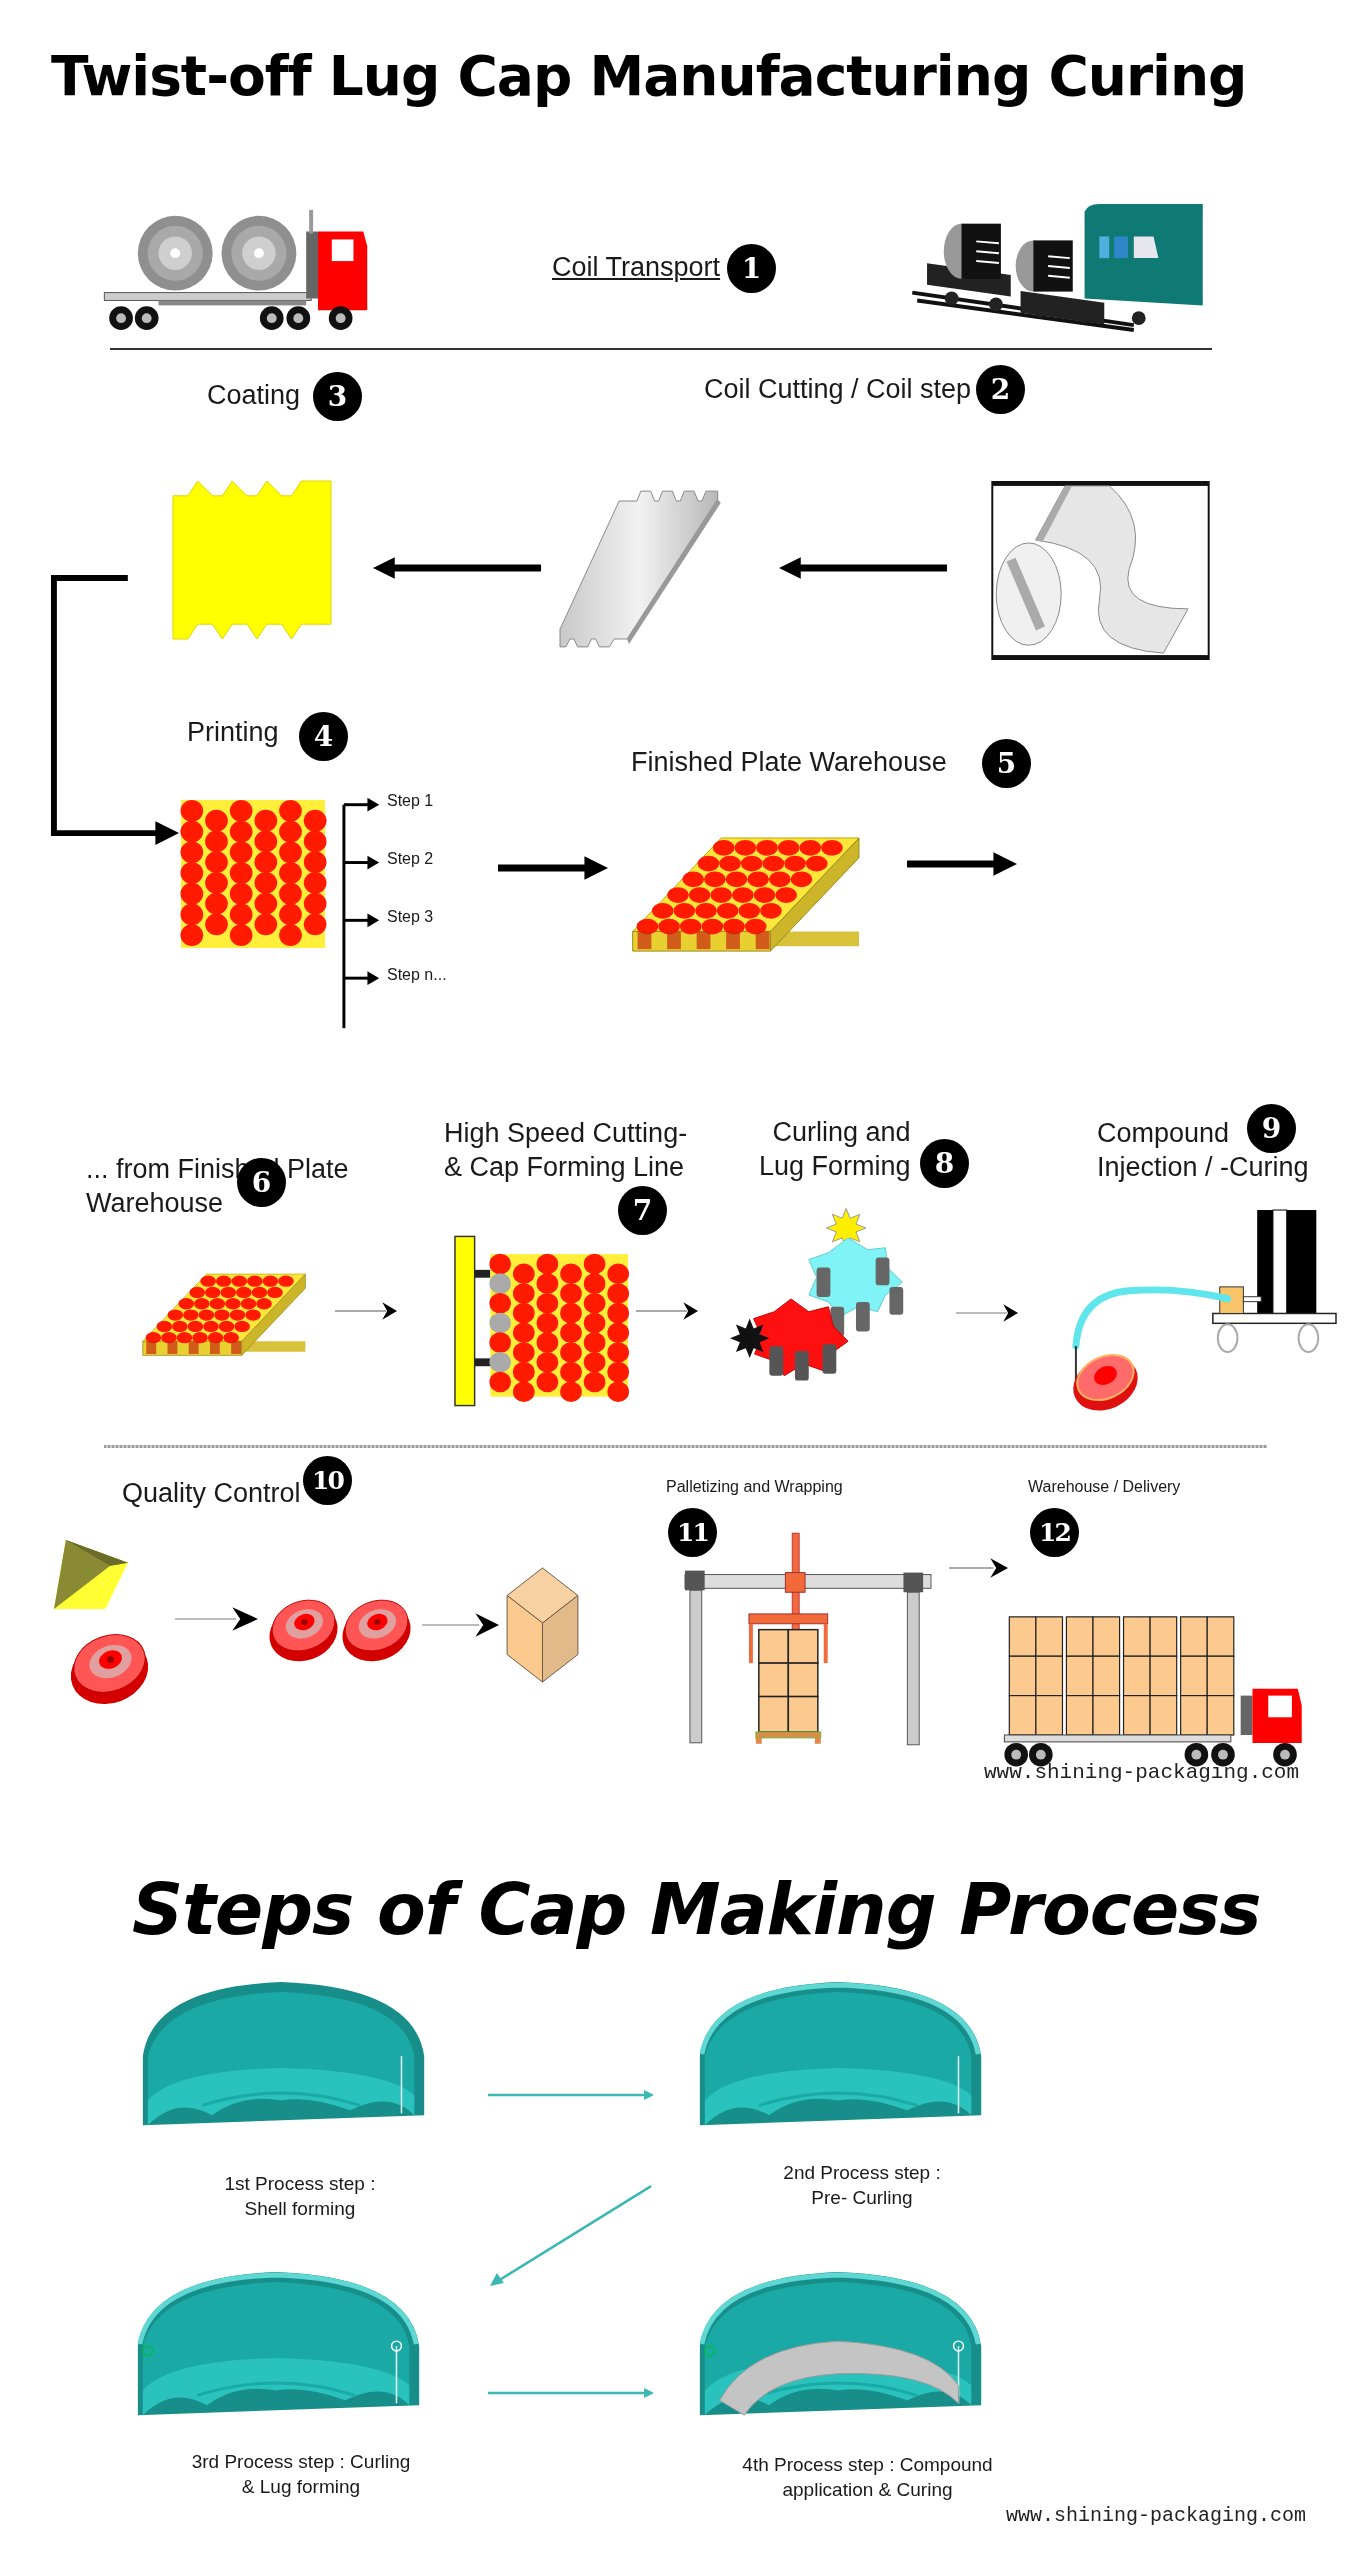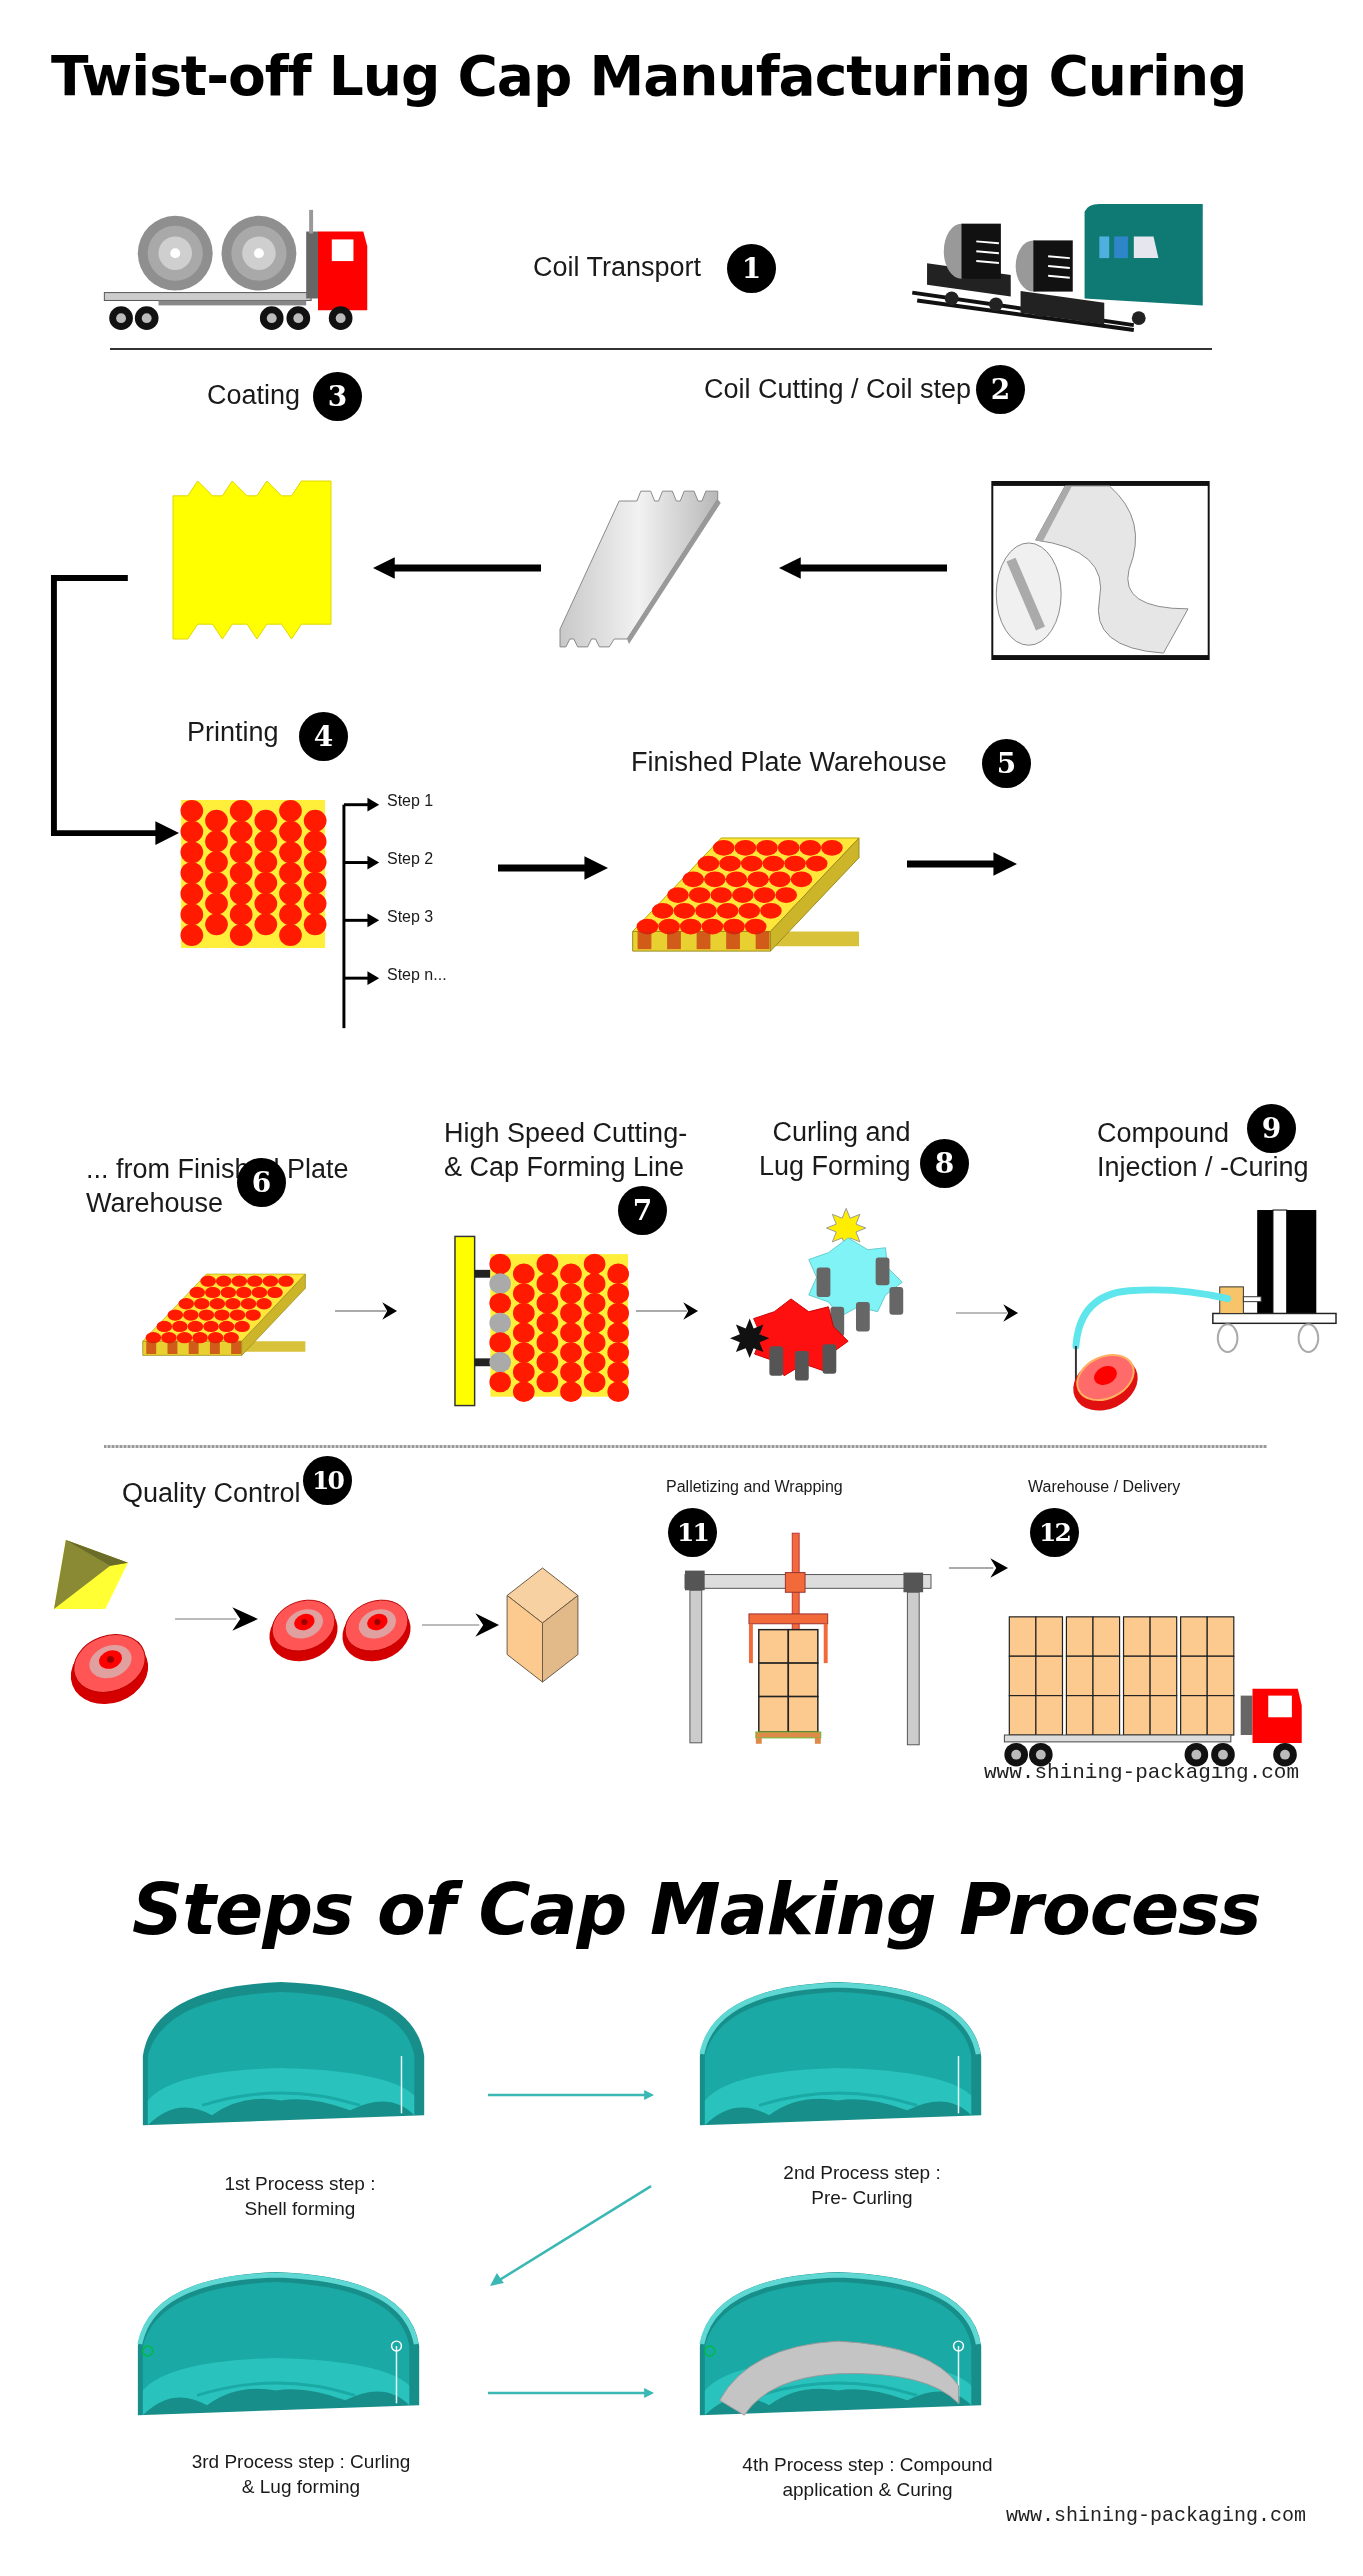--- a/index.html
+++ b/index.html
@@ -50,21 +50,21 @@
     </g>
   <g fill="#bbb">
       <circle cx="22" cy="118" r="5"></circle>
       <circle cx="48" cy="118" r="5"></circle>
       <circle cx="175" cy="118" r="5"></circle>
       <circle cx="202" cy="118" r="5"></circle>
       <circle cx="245" cy="118" r="5"></circle>
     </g>
 </svg>
 
-<div class="abs lbl" style="left:533px; top:251px;">Coil Transport</div>
+<div class="abs lbl" style="left:552px; top:251px;text-decoration:underline;">Coil Transport</div>
 <div class="abs badge" style="left:727px; top:244px;">1</div>
 
 <svg style="left:912px; top:202px;" width="291" height="128" viewBox="0 0 295 130">
   <g stroke="#111" stroke-width="4">
       <line x1="0" y1="92" x2="225" y2="125"></line>
       <line x1="5" y1="100" x2="225" y2="130"></line>
     </g>
   <rect x="15" y="60" width="85" height="22" fill="#222" transform="skewY(8)"></rect>
   <rect x="110" y="75" width="85" height="22" fill="#222" transform="skewY(8)"></rect>
   <ellipse cx="50" cy="50" rx="18" ry="28" fill="#999"></ellipse>

